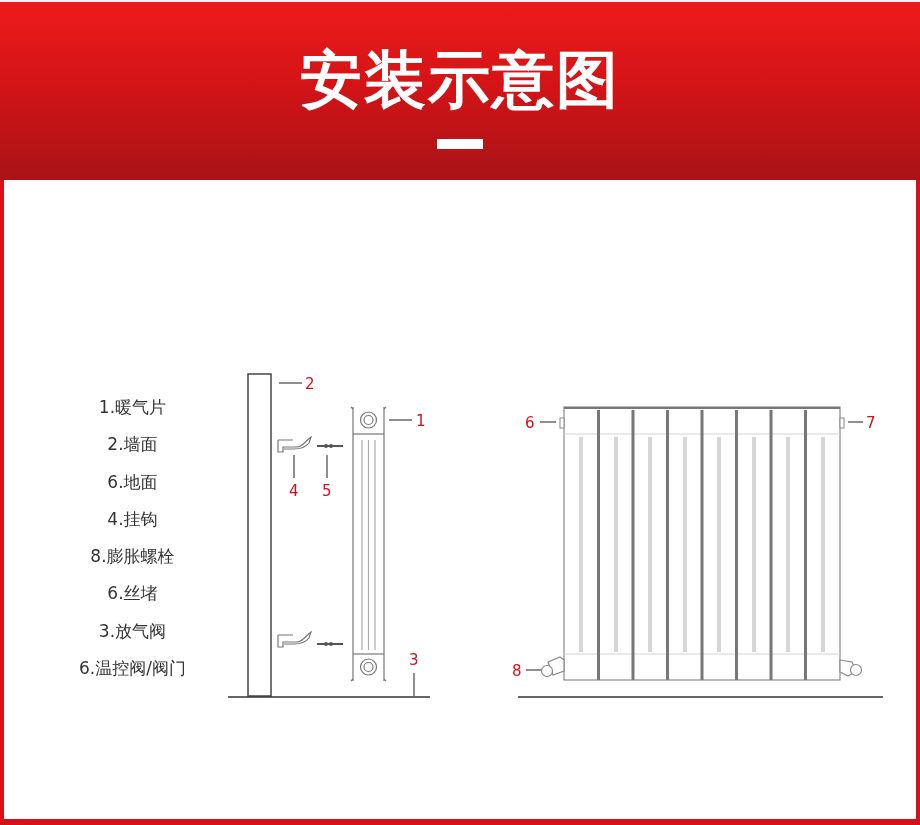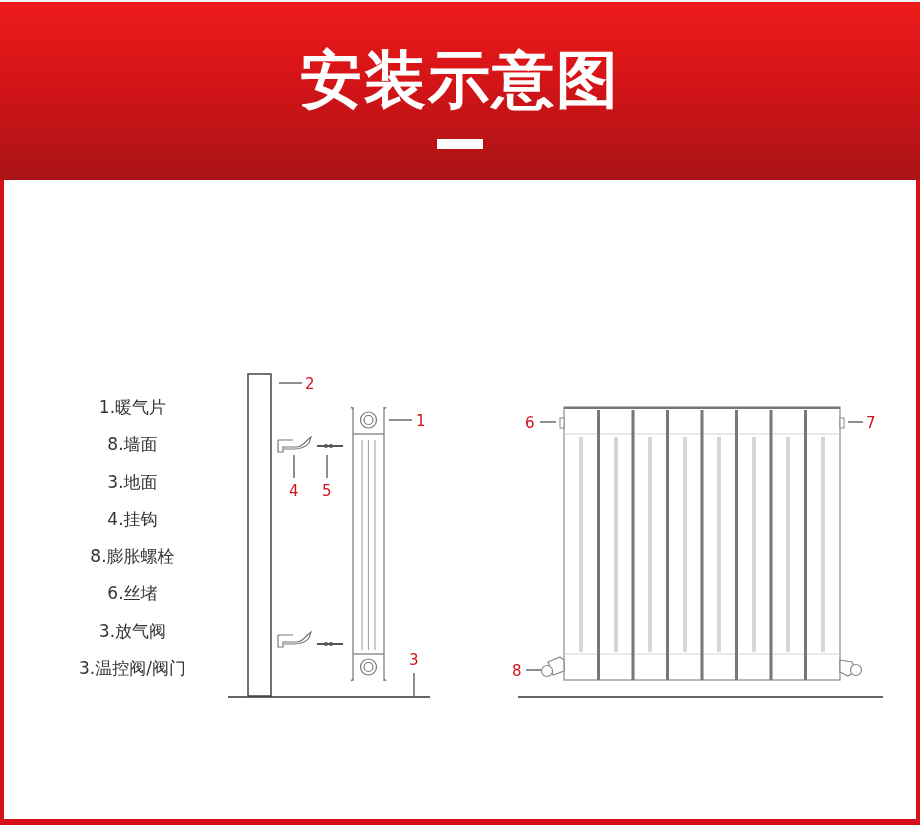--- a/index.html
+++ b/index.html
@@ -23,27 +23,27 @@
 <div class="frame">
   <div class="top-line"></div>
   <div class="header">
     <div class="title">安装示意图</div>
     <div class="title-bar"></div>
   </div>
   <div class="content"></div>
 
   <ul class="legend">
     <li>1.暖气片</li>
-    <li>8.墙面</li>
-    <li>3.地面</li>
+    <li>2.墙面</li>
+    <li>6.地面</li>
     <li>4.挂钩</li>
     <li>8.膨胀螺栓</li>
     <li>6.丝堵</li>
     <li>3.放气阀</li>
-    <li>3.温控阀/阀门</li>
+    <li>6.温控阀/阀门</li>
   </ul>
 
   <svg width="920" height="825">
     <g stroke="#444" fill="none" stroke-width="1.5">
 
       <rect x="248" y="374" width="23" height="322" fill="#fff"></rect>
 
       <line x1="228" y1="697" x2="430" y2="697" stroke="#333" stroke-width="1.5"></line>
     </g>
 

